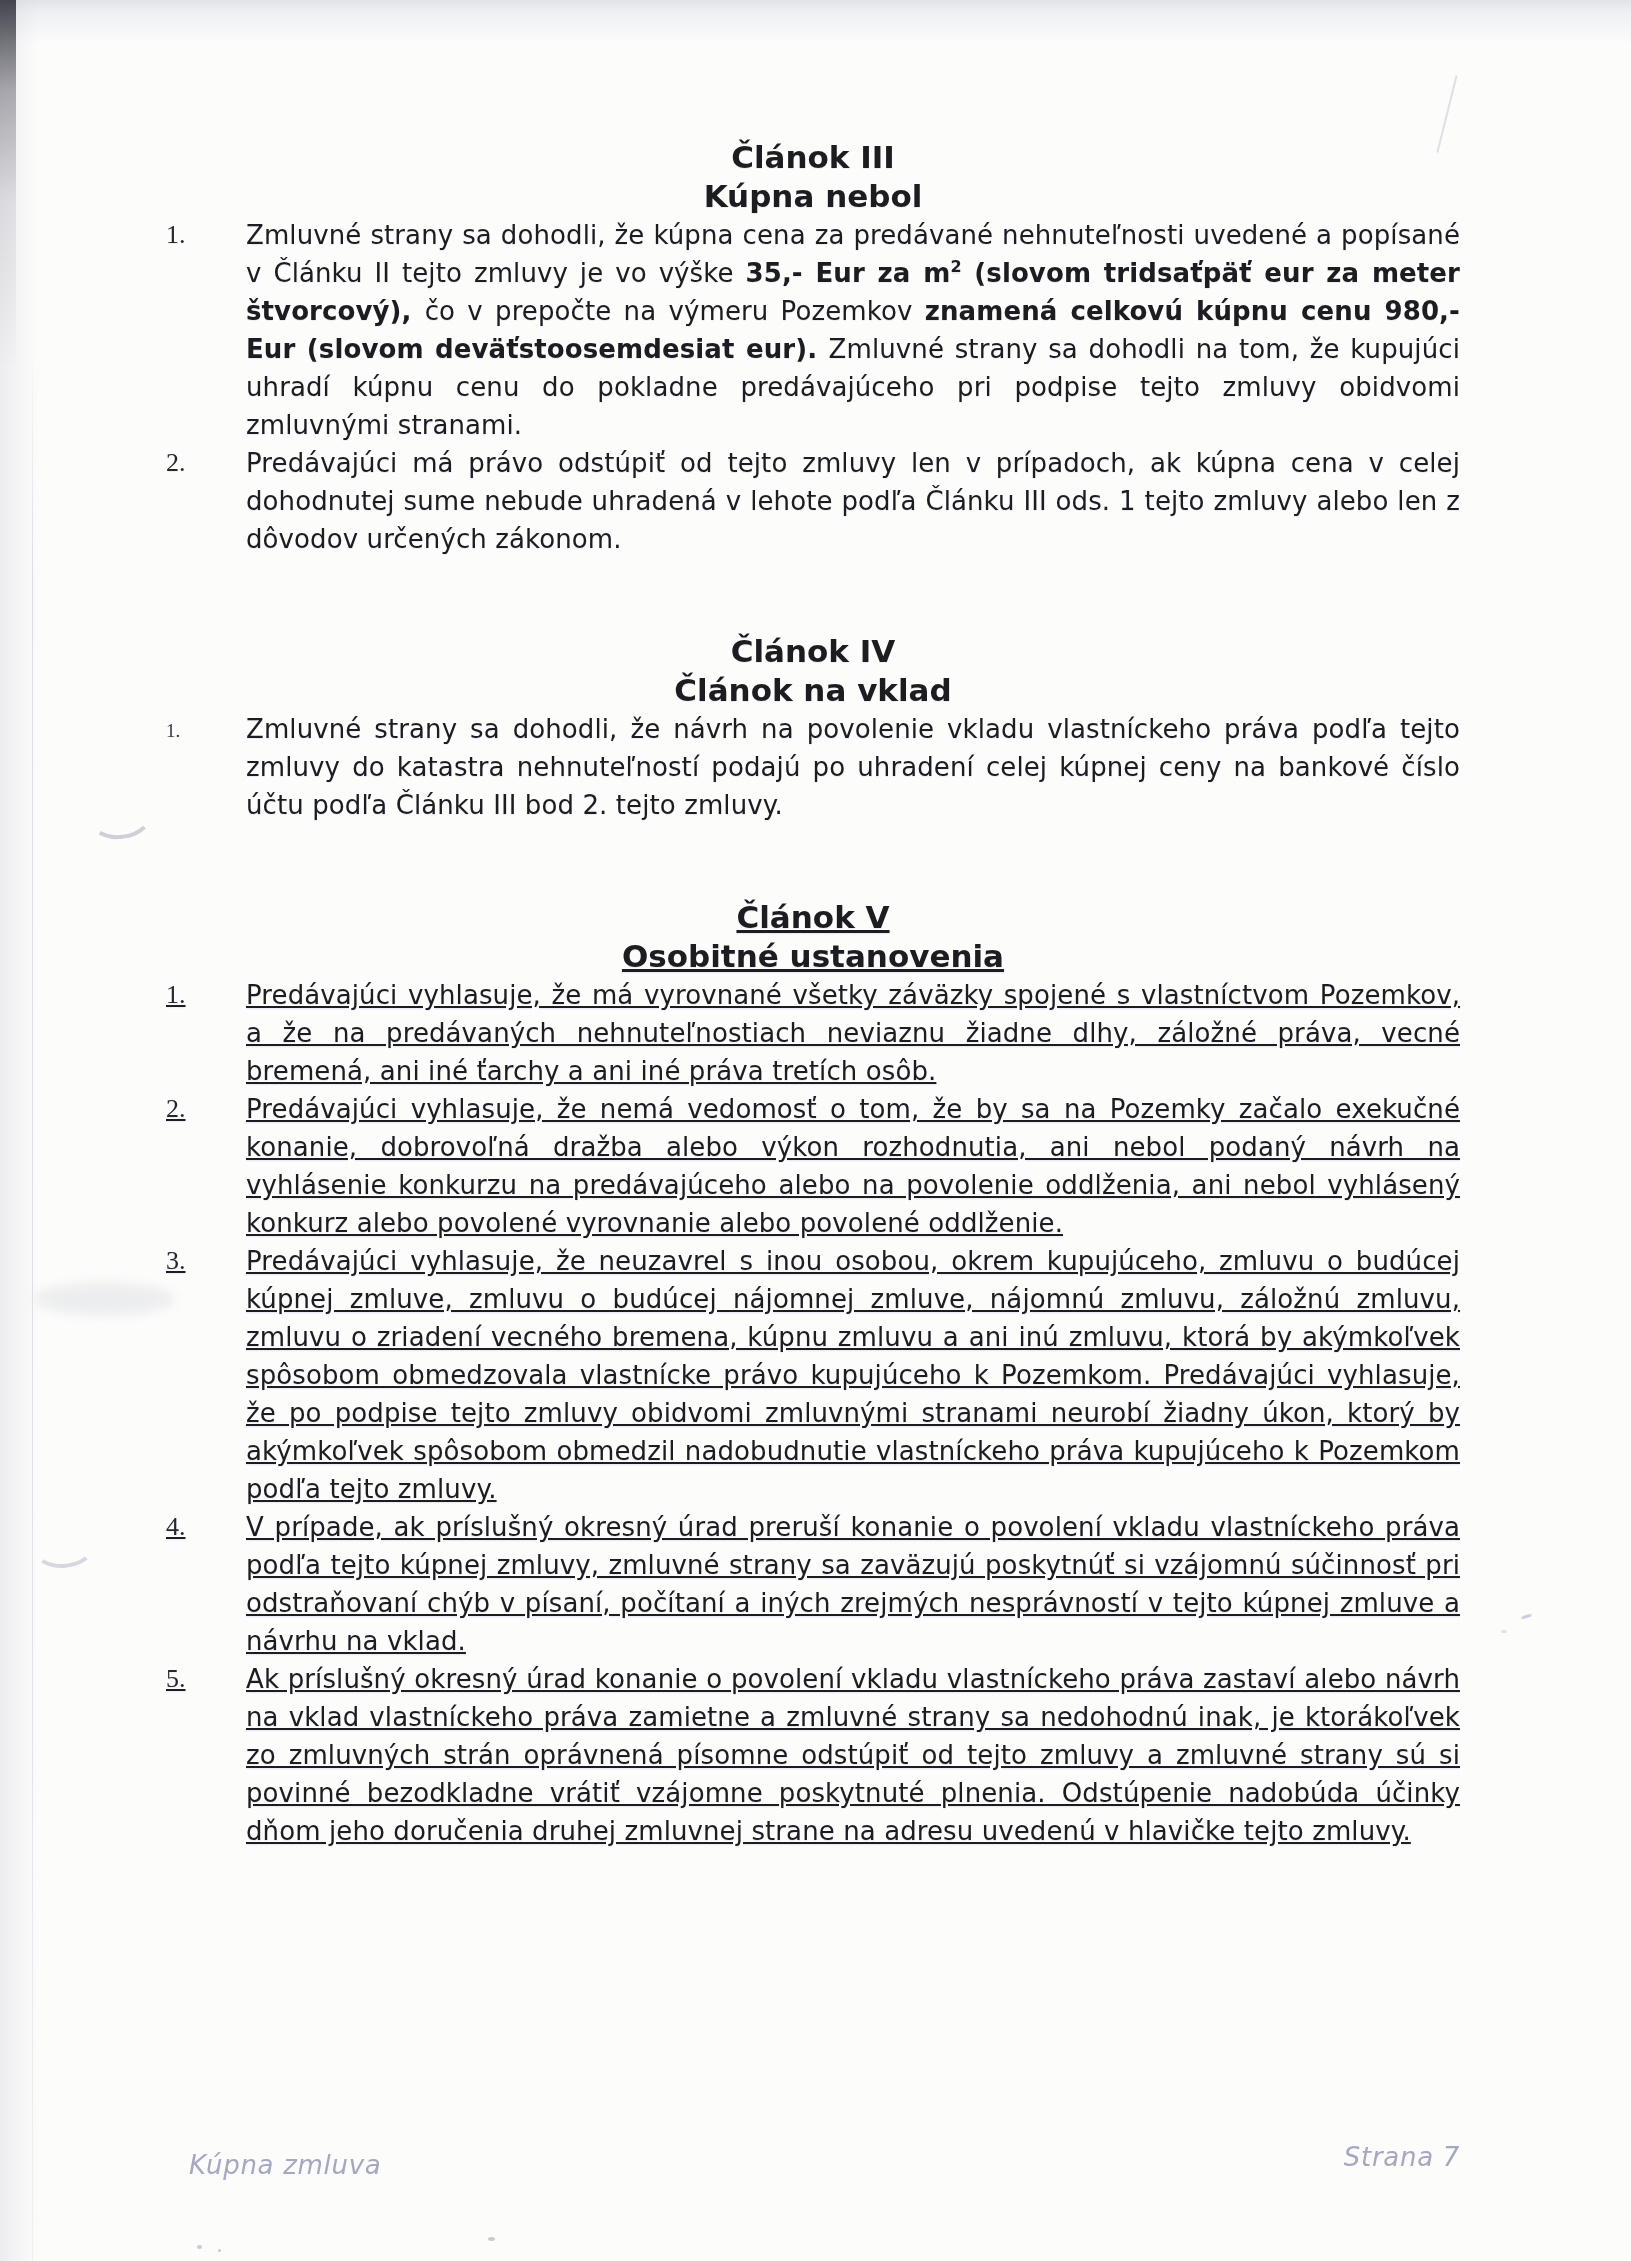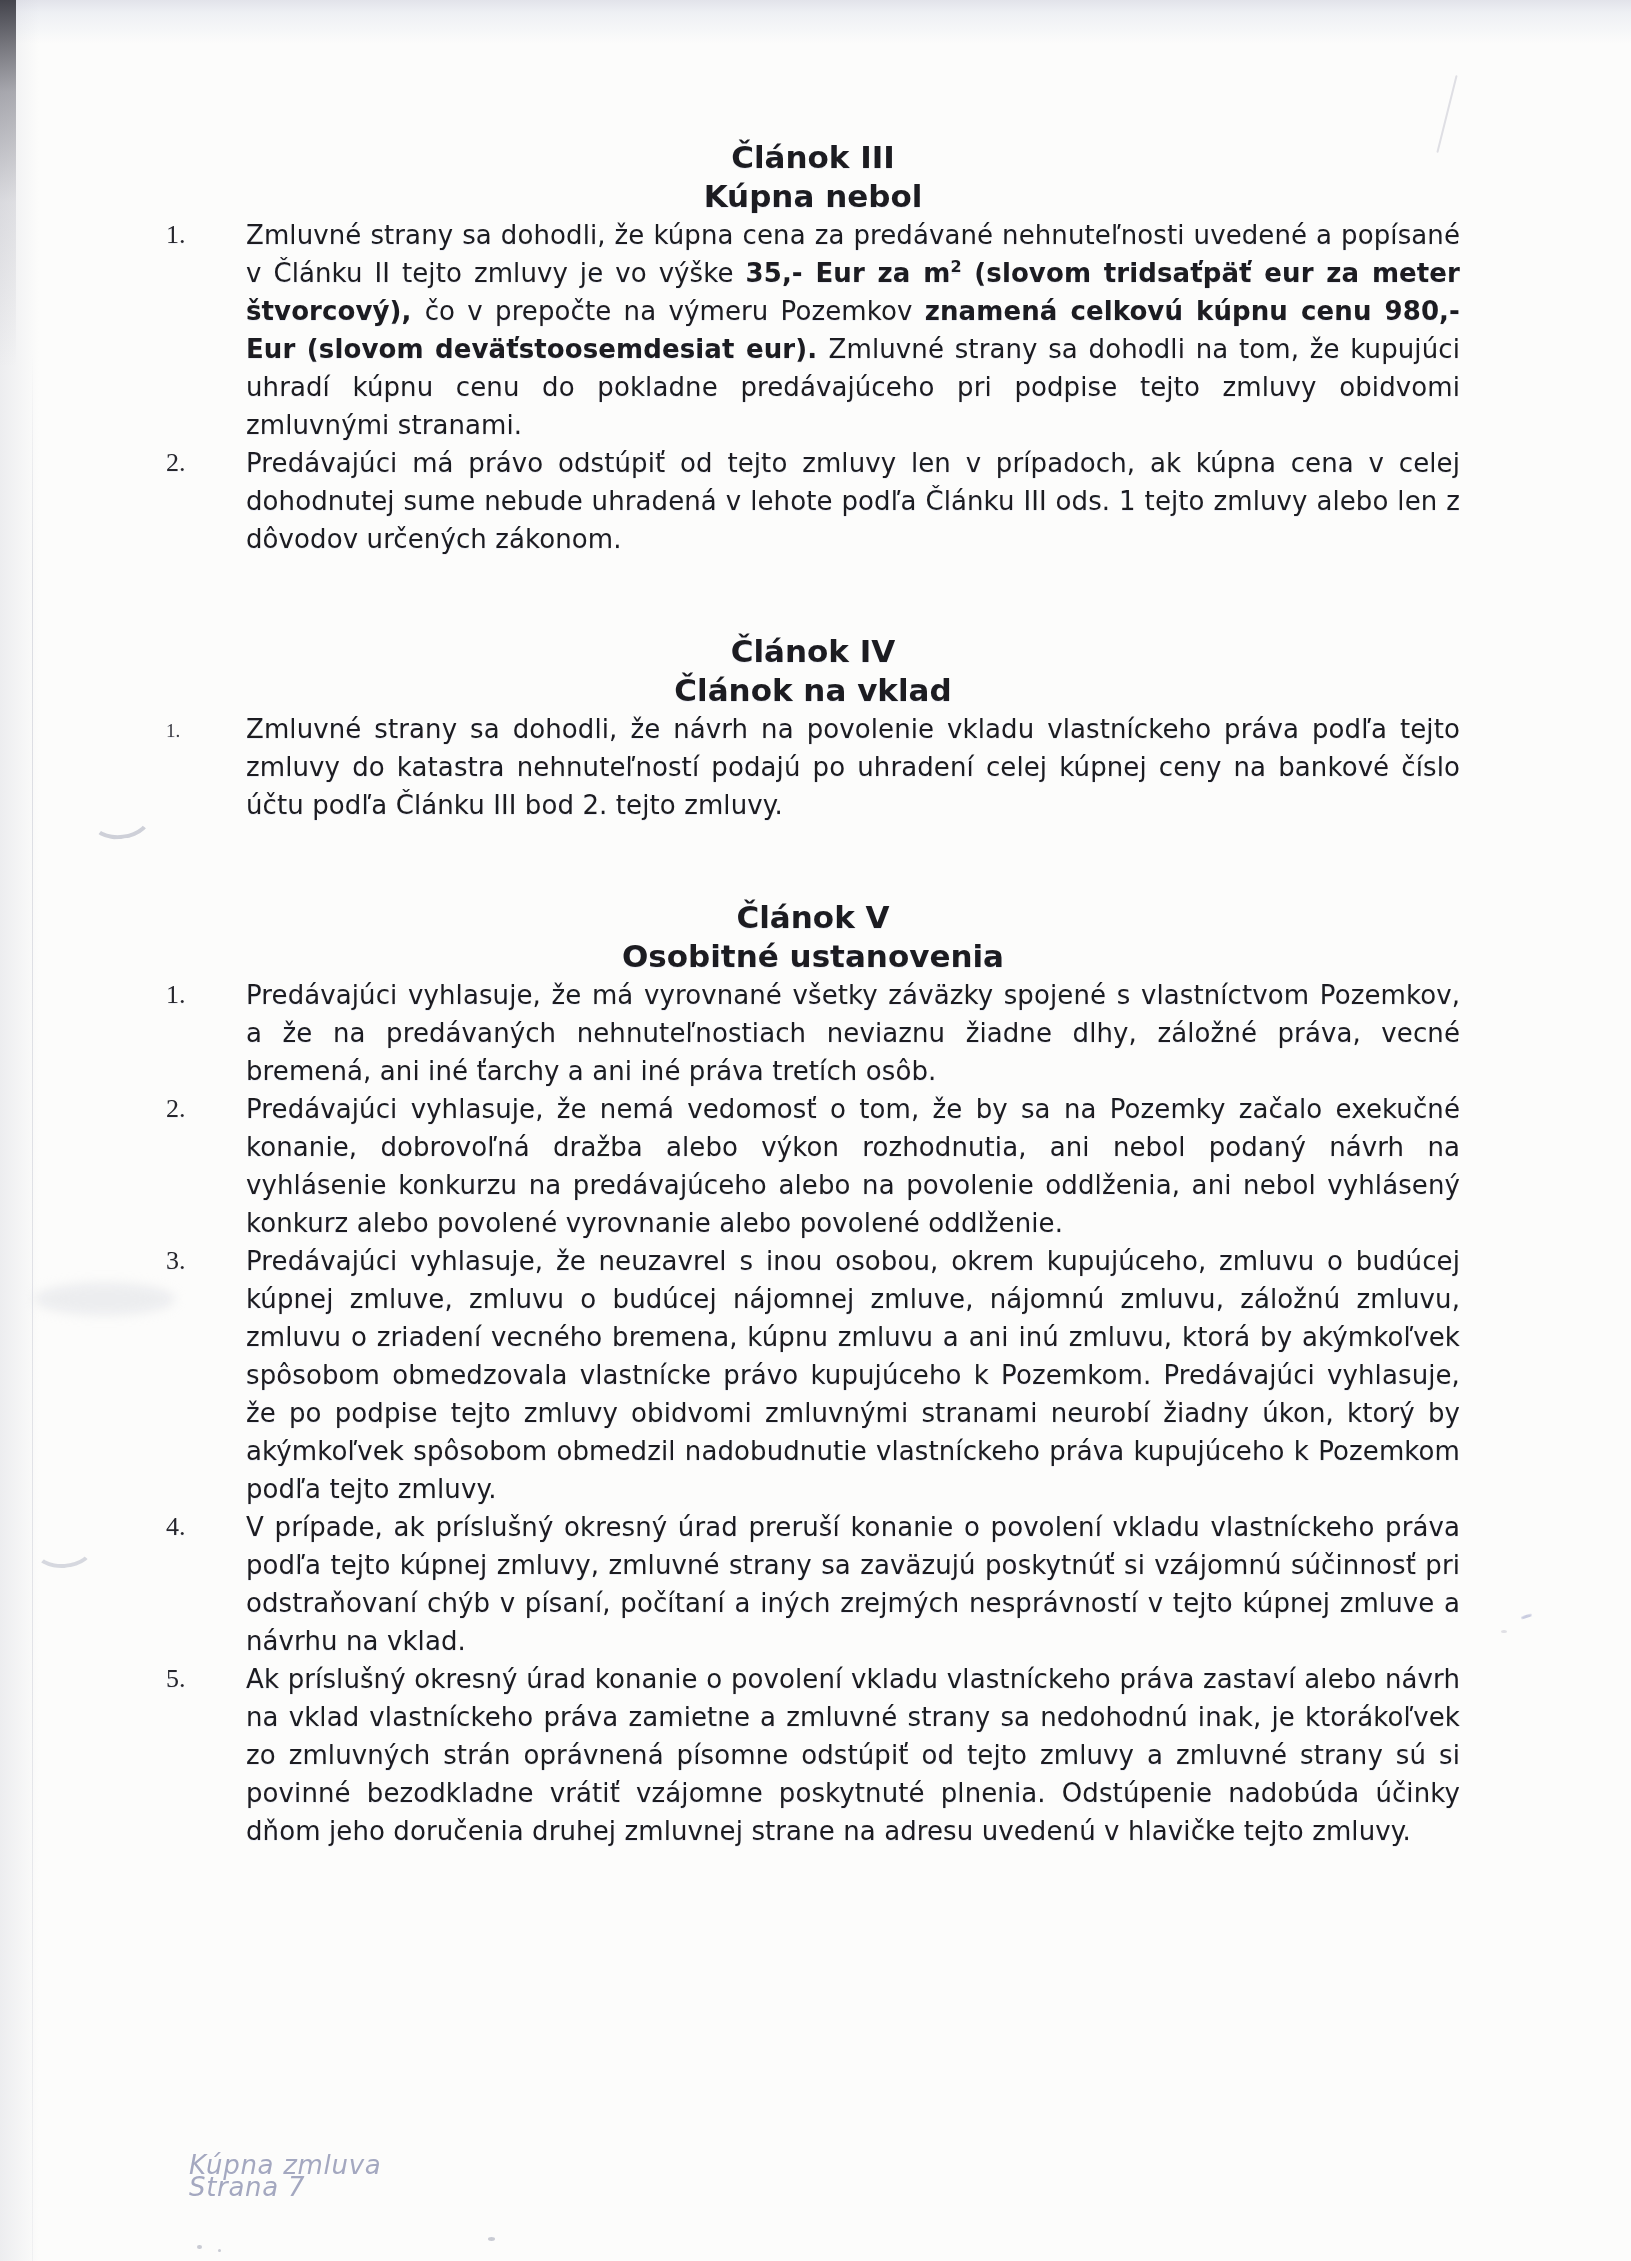--- a/index.html
+++ b/index.html
@@ -53,21 +53,21 @@
   .speck-a{left:488px;top:2237px;width:7.2px;height:4px;}
   .speck-b{left:1521px;top:1615px;width:10.5px;height:3.3px;transform:rotate(-18deg);background:rgba(150,155,195,0.5);}
   .speck-c{left:197px;top:2245px;width:4.6px;height:4px;}
   .speck-d{left:218px;top:2249px;width:3.3px;height:3.3px;}
   .speck-e{left:1501px;top:1630px;width:6px;height:3.3px;background:rgba(190,190,202,0.45);}
   
   .content{
     position:absolute;left:166px;top:138px;width:1294px;
   }
   .sec{margin:0 0 74px 0;}
-  .sec:last-child{margin-bottom:8px;}
+  .sec:last-child{margin-bottom:8px;text-decoration:underline;}
   .s-title{
     text-align:center;font-weight:bold;font-size:31px;line-height:39px;
     text-shadow:0 1.3px 0 rgba(80,100,190,0.10);
   }
   .item{display:flex;align-items:flex-start;}
   .num{
     flex:0 0 80px;width:80px;
     font-family:"Liberation Serif","DejaVu Serif",serif;
     font-size:26px;line-height:38px;color:#26262c;
     text-shadow:0 1.3px 0 rgba(80,100,190,0.08);
@@ -80,21 +80,20 @@
     letter-spacing:0.1px;
   }
   .txt .b{font-weight:bold;}
   .txt sup{font-size:16px;line-height:0;vertical-align:super;}
   
   .footer{
     position:absolute;left:189px;right:172px;top:2142px;
     display:flex;justify-content:space-between;align-items:baseline;
     font-style:italic;font-size:26px;color:var(--footer-ink);
     letter-spacing:0.7px;
-    flex-direction:column;
   }
   .footer .f-left{transform:translateY(8px);}
 </style>
 </head>
 <body>
 
 <div class="page">
 
   <div class="scan-top"></div>
   <div class="edge-left-band"></div>

